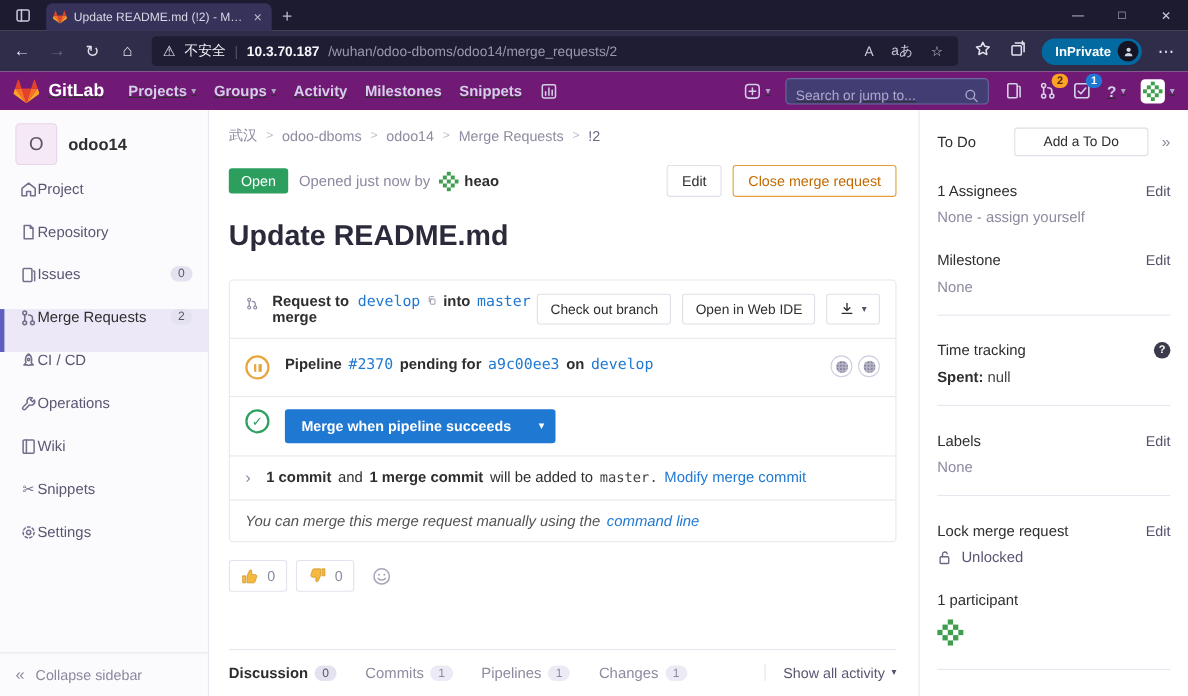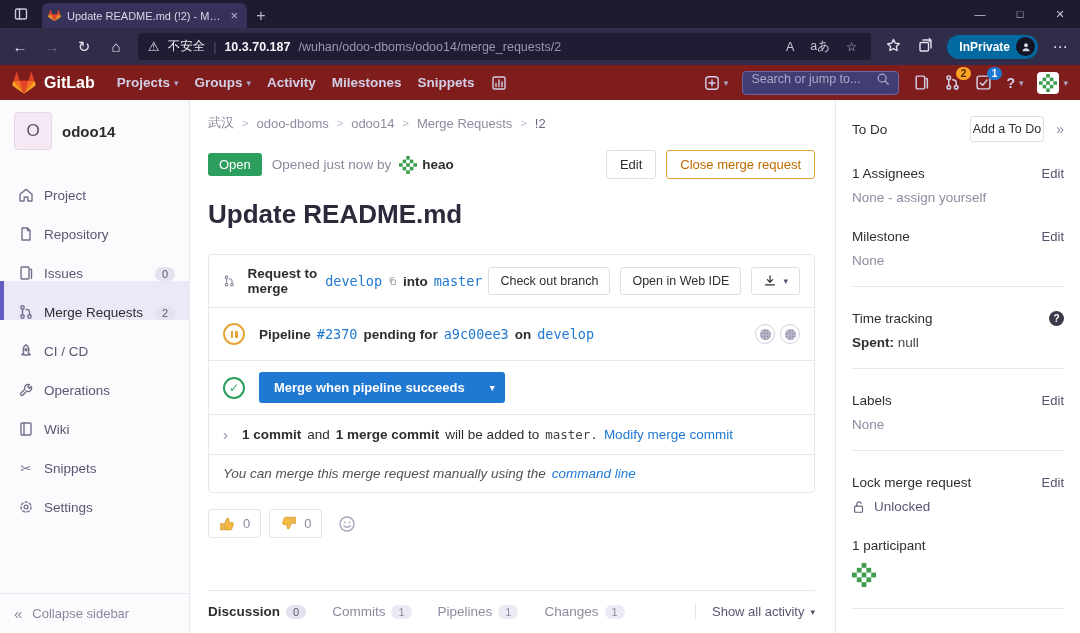--- a/index.html
+++ b/index.html
@@ -27,46 +27,46 @@
   .sec-label { color:#f0eff6; }
   .url-div { color:#55536e; }
   .url-host { color:#f5f4fa; font-weight:bold; }
   .url-path { color:#9a97b2; white-space:nowrap; overflow:hidden; text-overflow:ellipsis; flex:1; }
   .u-ic { color:#c9c7d8; font-size:12.5px; padding:0 4px; white-space:nowrap; }
   .inprivate { background:#0369a1; border-radius:13px; height:24px; display:flex; align-items:center; gap:6px; padding:0 3px 0 12px; }
   .inprivate span { color:#fff; font-size:12px; font-weight:bold; }
   .ip-avatar { width:19px; height:19px; border-radius:50%; background:#151425; display:flex; align-items:center; justify-content:center; }
 
   
-  .glnav { height:35px; background:#7f1d1d; display:flex; align-items:center; padding:0 12px; gap:16px; flex:0 0 35px; }
+  .glnav { height:35px; background:#701a75; display:flex; align-items:center; padding:0 12px; gap:16px; flex:0 0 35px;text-decoration:underline; }
   .brand { display:flex; align-items:center; gap:8px; margin-right:6px; }
   .brand-name { color:#fff; font-size:16px; font-weight:bold; }
   .gl-item { color:#d3cfe6; font-size:13.5px; font-weight:600; display:flex; align-items:center; gap:4px; }
   .gl-caret { font-size:9px; color:#aba7c8; }
   .gl-right { margin-left:auto; display:flex; align-items:center; gap:14px; }
-  .gl-search { width:157px; height:24px; background:#423d72; border:1px solid #6c67a0; border-radius:4px; display:flex; align-items:flex-start; padding:0 8px; }
+  .gl-search { width:185px; height:24px; background:#423d72; border:1px solid #6c67a0; border-radius:4px; display:flex; align-items:flex-end; padding:0 8px; }
   .gl-search input { flex:1; background:transparent; border:none; outline:none; color:#cfcbe4; font-size:12.5px; font-family:inherit; min-width:0; }
   .gl-search input::placeholder { color:#aca8cc; }
   .ic-wrap { position:relative; display:flex; align-items:center; }
   .gl-badge { position:absolute; top:-7px; right:-10px; font-size:10px; font-weight:bold; color:#fff; border-radius:8px; padding:1px 5px; }
   .badge-orange { background:#fca326; color:#4e2900; }
   .badge-blue { background:#1f78d1; }
   .gl-help { color:#d3cfe6; font-size:14px; font-weight:bold; }
   .gl-avatar { width:22px; height:22px; border-radius:4px; background:#fff; display:flex; align-items:center; justify-content:center; }
 
   
   .content { flex:1; display:flex; min-height:0; }
 
   
   .lsb { width:190px; background:#fbfafd; border-right:1px solid #e8e6ef; display:flex; flex-direction:column; flex:0 0 190px; }
   .ctx { display:flex; align-items:center; gap:10px; padding:12px 14px 14px; }
   .pavatar { width:38px; height:38px; border-radius:4px; background:#f4e9f4; border:1px solid #e7d6e8; display:flex; align-items:center; justify-content:center; font-size:17px; color:#5a5568; }
   .pname { font-size:15px; font-weight:600; color:#2e2e2e; }
   .sb-nav { flex:1; }
-  .nitem { height:39px; display:flex; align-items:flex-end; gap:10px; padding:0 14px; border-left:4px solid transparent; }
+  .nitem { height:39px; display:flex; align-items:flex-start; padding:0 14px; border-left:4px solid transparent; }
   .nitem .nlabel { font-size:13.5px; color:#5a5672; }
   .nitem.active { background:#ece8f8; border-left-color:#605ec0; }
   .nitem.active .nlabel { color:#2e2e2e; font-weight:500; }
   .nbadge { margin-left:auto; background:#e4e2ee; color:#5a5672; font-size:11px; border-radius:9px; padding:1px 7px; }
   .sicon { width:16px; text-align:center; color:#756f8c; font-size:13px; }
   .collapse { height:40px; border-top:1px solid #e8e6ef; display:flex; align-items:center; gap:10px; padding:0 14px; color:#8c889e; font-size:13px; }
   .collapse .gmt { font-size:15px; }
 
   
   .main { flex:1; padding:14px 20px 0 18px; min-width:0; display:flex; flex-direction:column; }
@@ -76,21 +76,21 @@
   .state-row { display:flex; align-items:center; margin-top:18px; }
   .open-badge { background:#2c9f5f; color:#fff; font-size:13px; border-radius:3px; padding:4px 11px; }
   .opened-txt { color:#8c89a0; font-size:13.5px; margin-left:10px; }
   .author { font-weight:bold; font-size:13.5px; color:#2e2e2e; margin-left:5px; }
   .idn { display:inline-flex; margin-left:8px; }
   .state-right { margin-left:auto; display:flex; gap:10px; }
   .btn { background:#fff; border:1px solid #dfdfe8; border-radius:3px; font-size:13px; color:#2e2e2e; padding:6px 13px; white-space:nowrap; }
   .btn-warn { border-color:#e1a03c; color:#c26a00; }
   .mr-title { font-size:26px; font-weight:600; color:#2a2a3a; margin:20px 0 24px; }
   .widget { border:1px solid #e8e6ef; border-radius:4px; }
-  .wrow { display:flex; align-items:center; padding:11px 14px; font-size:13.5px; gap:6px; }
+  .wrow { display:flex; padding:11px 14px; font-size:13.5px; gap:6px; }
   .wrow + .wrow { border-top:1px solid #e8e6ef; }
   .wrow b { color:#2e2e2e; }
   .blue { color:#1f78d1; }
   .wbtns { margin-left:auto; display:flex; gap:10px; align-items:center; }
   .btn-sm { font-size:12.5px; padding:6px 11px; }
   .mr-glyph { color:#8c89a0; margin-right:6px; }
   .pause-ic { width:22px; height:22px; border:2px solid #e9a43a; border-radius:50%; display:flex; align-items:center; justify-content:center; gap:2px; margin-right:8px; flex:0 0 22px; }
   .pause-ic i { width:2.5px; height:7px; background:#e9a43a; display:block; }
   .stage-dots { margin-left:auto; display:flex; gap:5px; }
   .stage { width:20px; height:20px; border:1px solid #cfcde0; border-radius:50%; display:flex; align-items:center; justify-content:center; }
@@ -110,21 +110,21 @@
   .dtab { font-size:13.5px; color:#8e8ba0; margin-right:26px; display:flex; align-items:center; gap:6px; }
   .dtab.active { color:#2e2e2e; font-weight:bold; }
   .tab-badge { background:#eceaf4; color:#8e8ba0; font-size:11px; font-weight:normal; border-radius:9px; padding:1px 7px; }
   .dtab.active .tab-badge { background:#e4e2ee; color:#5a5672; }
   .show-all { margin-left:auto; border-left:1px solid #e4e2ee; padding-left:16px; display:flex; align-items:center; gap:6px; font-size:13px; color:#5a5672; }
 
   
   .rsb { width:245px; flex:0 0 245px; border-left:1px solid #e8e6ef; padding:16px 16px 0; font-size:13.5px; overflow:hidden; }
   .todo-row { display:flex; align-items:center; }
   .todo-label { color:#2e2e2e; }
-  .add-todo { margin-left:auto; background:#fff; border:1px solid #dfdfe8; border-radius:3px; font-size:12.5px; padding:5px 2px; color:#2e2e2e; }
+  .add-todo { margin-left:auto; background:#fff; border:1px solid #dfdfe8; border-radius:3px; font-size:12.5px; padding:5px 26px; color:#2e2e2e; }
   .rsb-collapse { color:#8c89a0; font-size:14px; margin-left:12px; }
   .sec { margin-top:24px; }
   .sec-head { display:flex; align-items:center; justify-content:space-between; color:#2e2e2e; }
   .sec-edit { font-size:13px; color:#54516a; }
   .sec-val { margin-top:9px; color:#8e8ba0; }
   .rdiv { border-top:1px solid #e8e6ef; margin:18px 0 0; }
   .q-ic { width:15px; height:15px; border-radius:50%; background:#3a3a4a; color:#fff; font-size:10px; font-weight:bold; display:flex; align-items:center; justify-content:center; }
   .spent b { color:#2e2e2e; }
   .spent { color:#444; }
   .lock-val { display:flex; align-items:center; gap:8px; color:#5a5672; margin-top:9px; }

